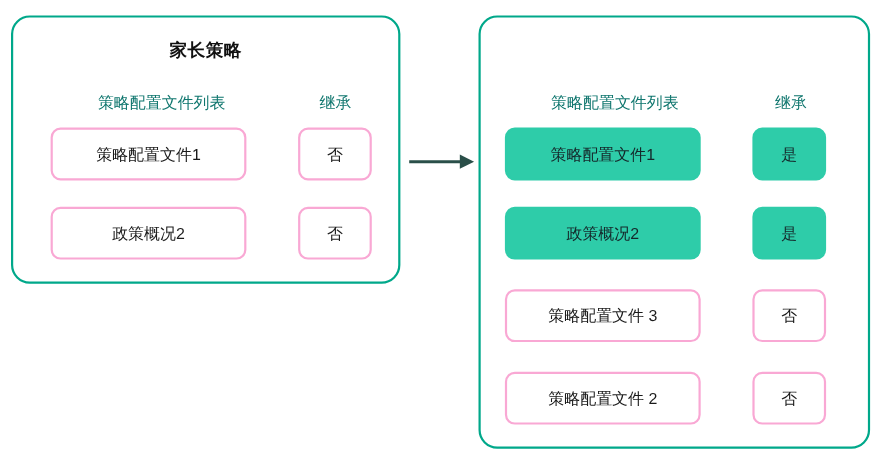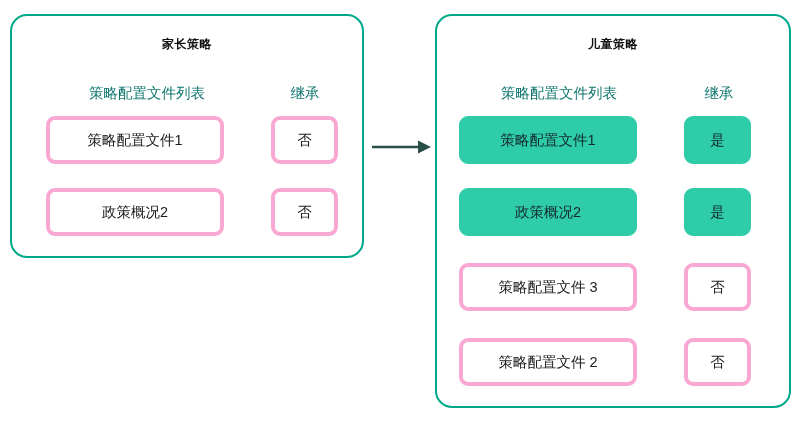--- a/index.html
+++ b/index.html
@@ -42,21 +42,21 @@
     width: 356px;
     height: 394px;
   }
 
   .panel-title {
     position: absolute;
     left: 0;
     right: 0;
     top: 20px;
     text-align: center;
-    font-size: 12px;
+    font-size: 16px;
     font-weight: bold;
     letter-spacing: 0.5px;
     color: #111111;
   }
 
   
   .col-head {
     position: absolute;
     font-size: 14.5px;
     color: #0f766e;
@@ -75,21 +75,21 @@
   .panel-parent .row { left: 34px; }
   .panel-child  .row { left: 22px; }
 
   .box {
     position: absolute;
     box-sizing: border-box;
     display: flex;
     align-items: center;
     justify-content: center;
     height: 48px;
-    border: 4px solid #f9a8d4;
+    border: 2px solid #f9a8d4;
     border-radius: 9px;
     background: #ffffff;
     font-size: 14.5px;
     color: #1a1a1a;
     white-space: nowrap;
   }
   .box.filled {
     background: #2ecca9;
     border-color: #2ecca9;
     color: #15272a;
@@ -133,21 +133,20 @@
 
   <div class="arrow-wrap">
     <svg width="62" height="30" viewBox="0 0 62 30">
       <line x1="2" y1="15" x2="50" y2="15" stroke="#2a4f49" stroke-width="2.6"></line>
       <polygon points="48,8.5 61,15 48,21.5" fill="#2a4f49"></polygon>
     </svg>
   </div>
 
   <div class="panel panel-child">
 
-    <div class="panel-title">儿童策略</div>
 
     <div class="col-head col-head-list">策略配置文件列表</div>
 
     <div class="col-head col-head-inh">继承</div>
 
     <div class="row" style="top:100px;">
       <div class="box box-name filled">策略配置文件1</div>
       <div class="box box-inh filled">是</div>
     </div>
 

